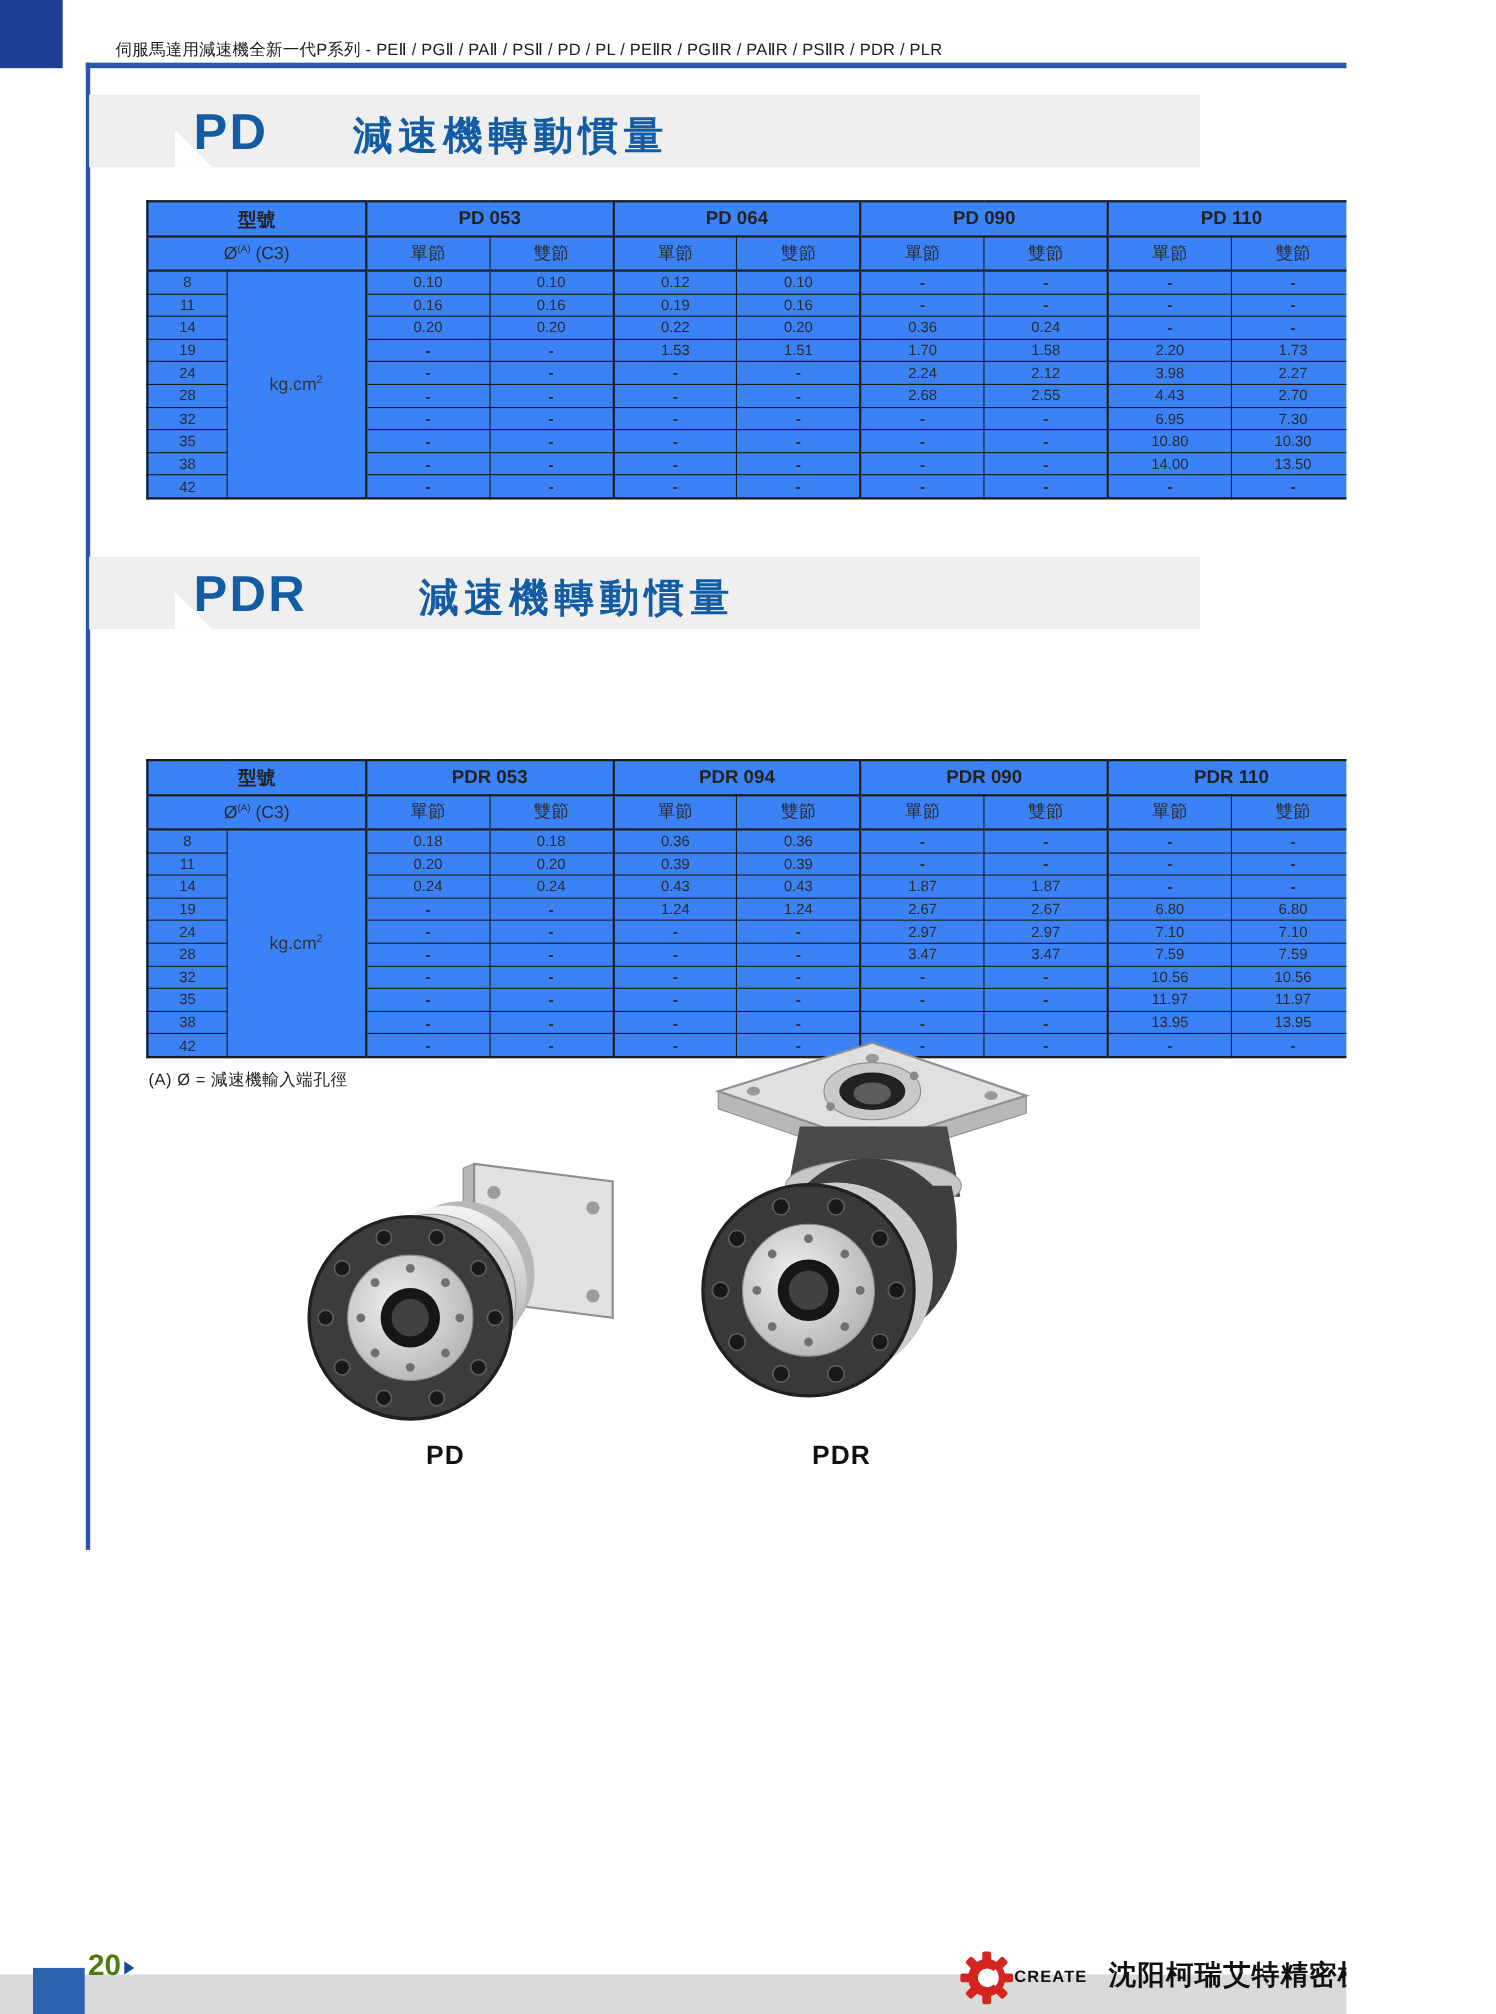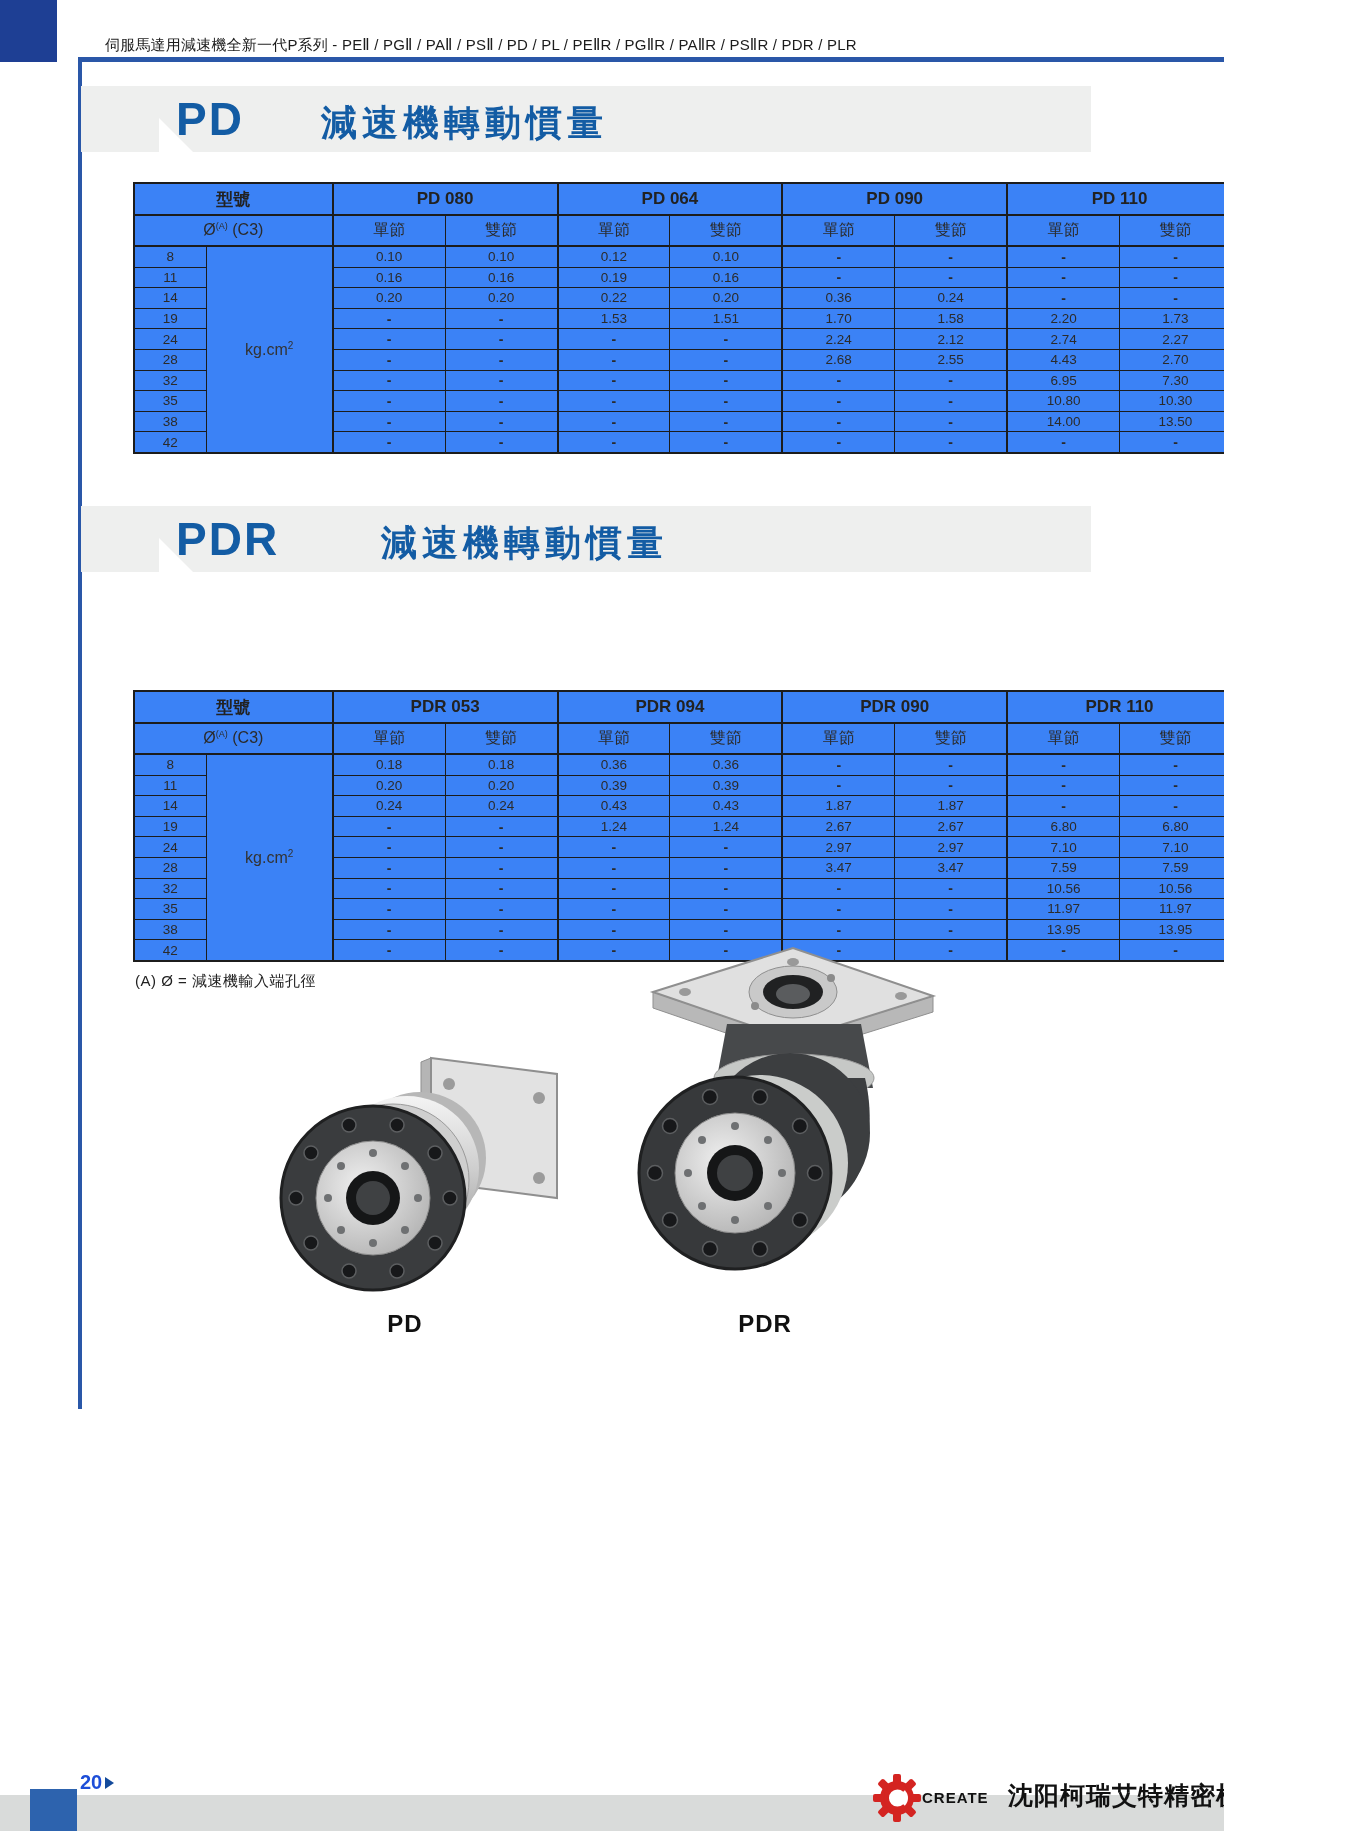--- a/index.html
+++ b/index.html
@@ -34,21 +34,21 @@
 
   .footnote{position:absolute;left:135px;top:972px;font-size:15px;color:#222;letter-spacing:.5px;}
 
   
   .fig{position:absolute;}
   .fig-label{position:absolute;font-size:24px;font-weight:800;color:#111;text-align:center;letter-spacing:1px;}
 
   
   .footer-band{position:absolute;left:0;top:1795px;width:1360px;height:36px;background:#d9dbda;}
   .footer-square{position:absolute;left:30px;top:1789px;width:47px;height:42px;background:#2d63ae;}
-  .page-num{position:absolute;left:80px;top:1771px;font-size:20px;font-weight:900;color:#1d4ed8;}
+  .page-num{position:absolute;left:80px;top:1771px;font-size:27px;font-weight:900;color:#4d7c0f;}
   .page-arrow{display:inline-block;width:0;height:0;border-left:9px solid #134a9b;border-top:6px solid transparent;border-bottom:6px solid transparent;margin-left:3px;}
   .logo-wrap{position:absolute;left:872px;top:1771px;height:54px;}
   .logo-gear{position:absolute;left:0;top:2px;}
   .logo-text{position:absolute;left:50px;top:18px;font-size:15px;font-weight:900;color:#111;letter-spacing:1px;text-align:right;}
   .company{position:absolute;left:1008px;top:1779px;font-size:25px;font-weight:800;color:#111;letter-spacing:1px;white-space:nowrap;}
 </style>
 </head>
 <body>
 
 <div class="page">
@@ -73,21 +73,21 @@
         <col style="width:112px">
         <col style="width:112px">
       <col style="width:112px">
         <col style="width:112px">
         <col style="width:112px">
         <col style="width:112px">
     </colgroup>
     <thead>
       <tr class="h1">
         <th colspan="2">型號</th>
-        <th colspan="2" class="gs">PD 080</th>
+        <th colspan="2" class="gs">PD 053</th>
         <th colspan="2" class="gs">PD 064</th>
         <th colspan="2" class="gs">PD 090</th>
         <th colspan="2" class="gs">PD 110</th>
       </tr>
       <tr class="h2">
         <th colspan="2" class="dia"><span>Ø</span><sup>(A)</sup>&nbsp;<span class="c3">(C3)</span></th>
         <th class="gs">單節</th>
         <th>雙節</th>
         <th class="gs">單節</th>
         <th>雙節</th>
@@ -144,21 +144,21 @@
           <td>1.73</td>
         </tr>
         <tr>
           <td class="dcol">24</td>
           <td class="dash gs">-</td>
           <td class="dash">-</td>
           <td class="dash gs">-</td>
           <td class="dash">-</td>
           <td class="gs">2.24</td>
           <td>2.12</td>
-          <td class="gs">2.74</td>
+          <td class="gs">3.98</td>
           <td>2.27</td>
         </tr>
         <tr>
           <td class="dcol">28</td>
           <td class="dash gs">-</td>
           <td class="dash">-</td>
           <td class="dash gs">-</td>
           <td class="dash">-</td>
           <td class="gs">2.68</td>
           <td>2.55</td>

